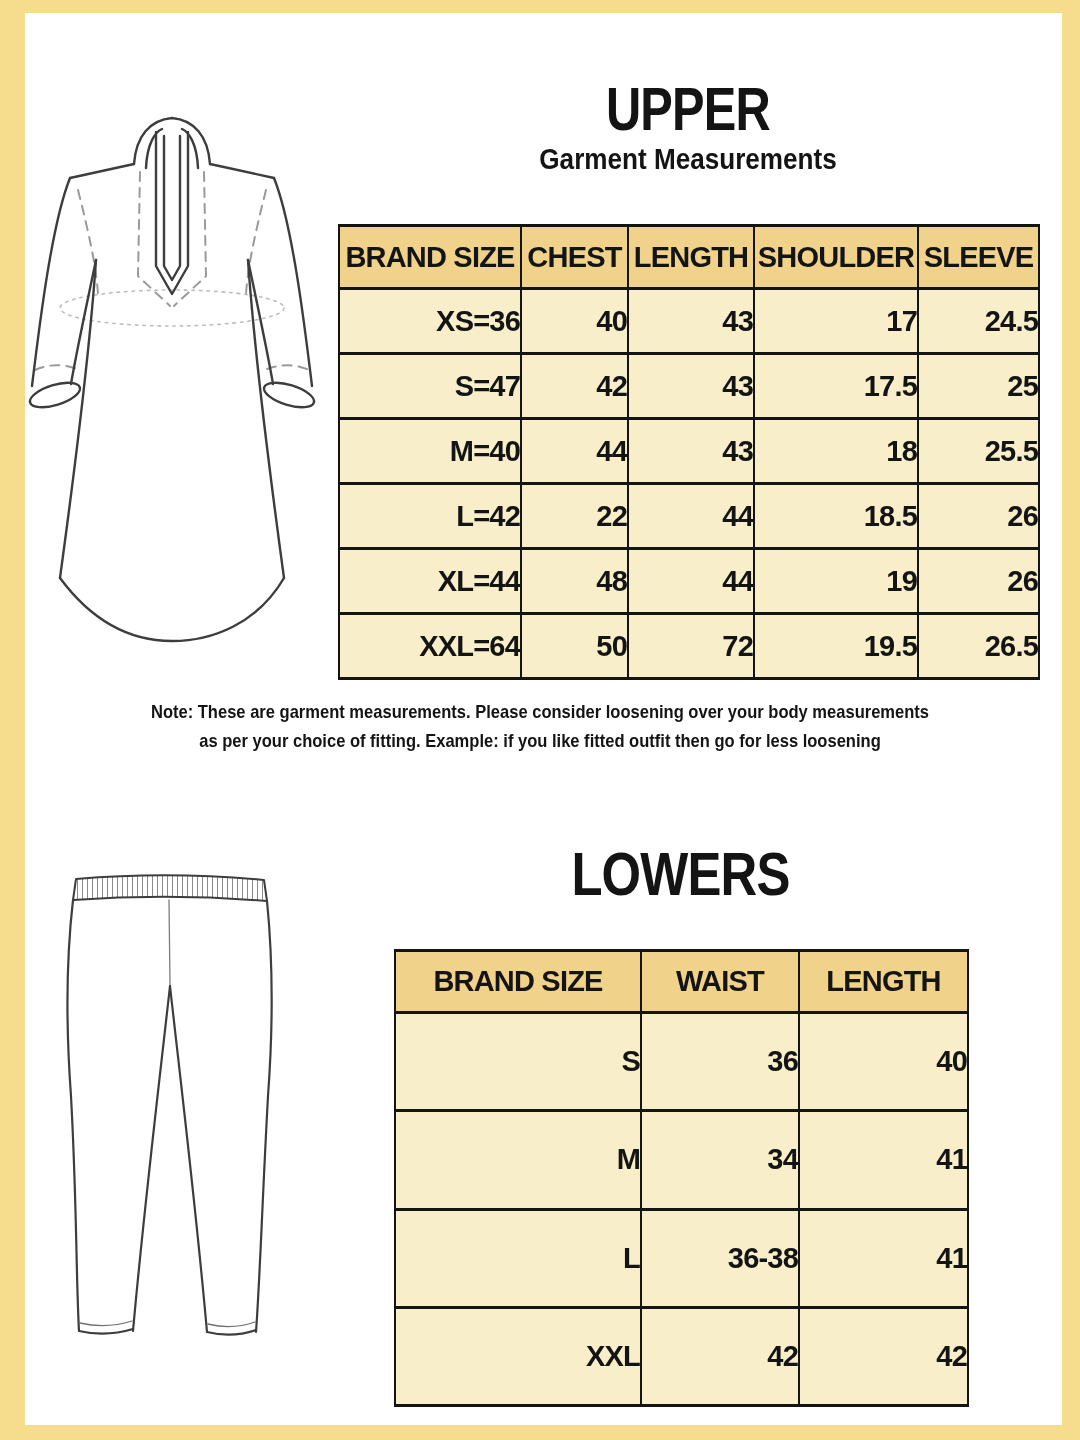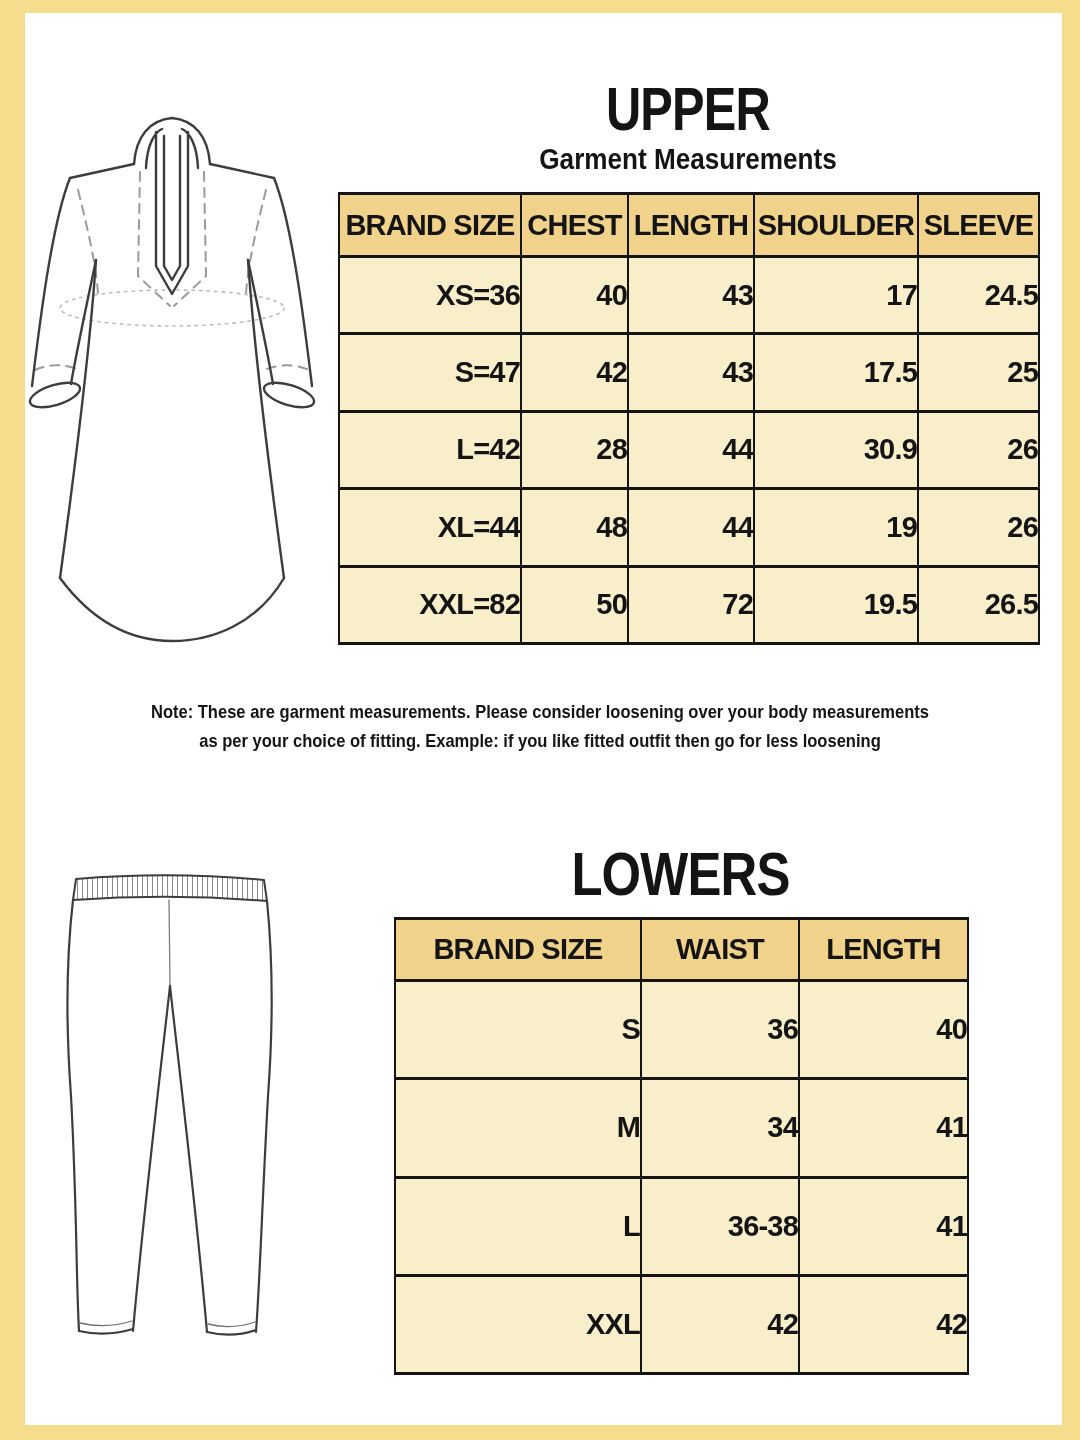--- a/index.html
+++ b/index.html
@@ -30,21 +30,21 @@
     letter-spacing:-1px;
   }
   #upper-title{left:338px;top:79px;width:700px;font-size:61px;transform:scaleX(.80);transform-origin:50% 50%;}
   #upper-subtitle{
     left:338px;top:144px;width:700px;text-align:center;font-weight:700;
     font-size:29px;line-height:1.1;white-space:nowrap;transform:scaleX(.90);transform-origin:50% 50%;
   }
   #lowers-title{left:394px;top:843px;width:573px;font-size:62px;transform:scaleX(.82);transform-origin:50% 50%;}
 
   table.size-table{
-    border-collapse:collapse;table-layout:fixed;
+    border-collapse:collapse;table-layout:fixed;margin-top:32px;
   }
   table.size-table th,table.size-table td{
     border-style:solid;border-color:var(--table-border);
     border-width:3px 2px;
     text-align:center;vertical-align:middle;
     font-weight:700;letter-spacing:-0.8px;
     padding:0;
   }
   table.size-table th{background:var(--table-header-bg);font-size:29px;}
   table.size-table td{background:var(--table-row-bg);font-size:29px;text-align:right;}
@@ -133,35 +133,42 @@
         <td>24.5</td>
       </tr>
       <tr>
         <td>S=47</td>
         <td>42</td>
         <td>43</td>
         <td>17.5</td>
         <td>25</td>
       </tr>
       <tr>
+        <td>M=40</td>
+        <td>44</td>
+        <td>43</td>
+        <td>18</td>
+        <td>25.5</td>
+      </tr>
+      <tr>
         <td>L=42</td>
-        <td>28</td>
+        <td>22</td>
         <td>44</td>
-        <td>30.9</td>
+        <td>18.5</td>
         <td>26</td>
       </tr>
       <tr>
         <td>XL=44</td>
         <td>48</td>
         <td>44</td>
         <td>19</td>
         <td>26</td>
       </tr>
       <tr>
-        <td>XXL=82</td>
+        <td>XXL=64</td>
         <td>50</td>
         <td>72</td>
         <td>19.5</td>
         <td>26.5</td>
       </tr>
     </tbody>
   </table>
 
   <div class="abs note">
     <div class="note-line">Note: These are garment measurements. Please consider loosening over your body measurements</div>

